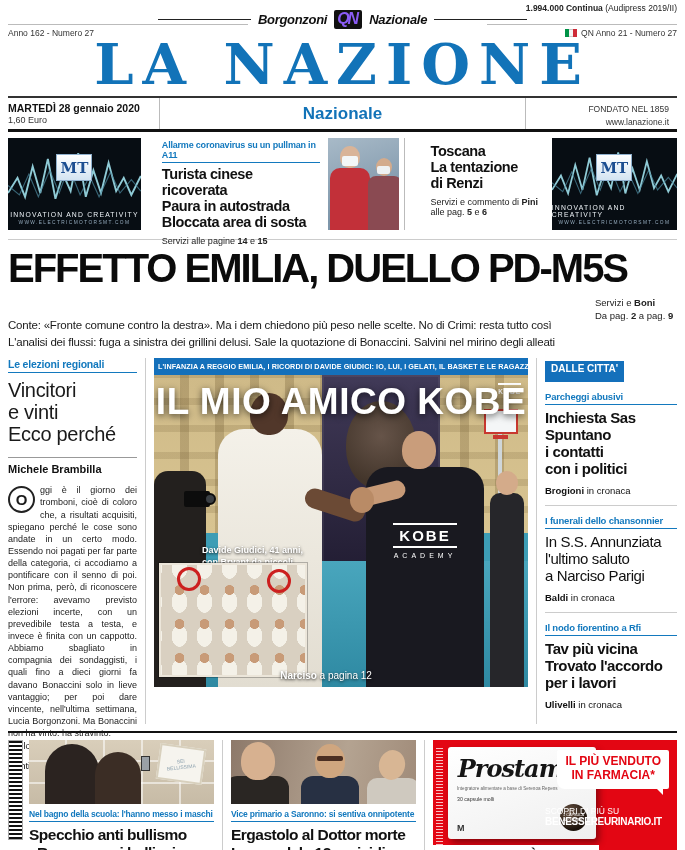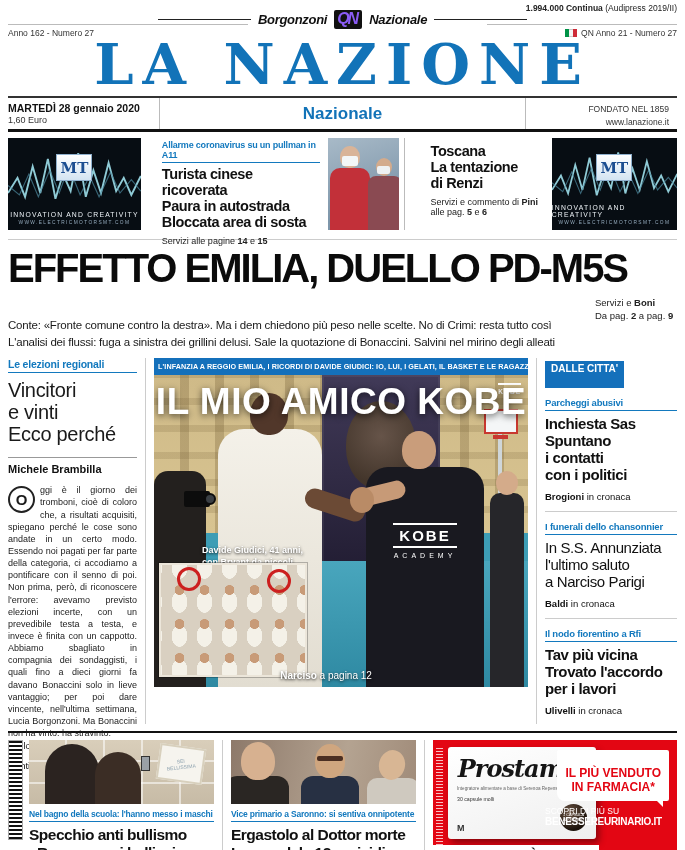--- a/index.html
+++ b/index.html
@@ -109,21 +109,21 @@
     background-image:
       radial-gradient(circle 5px, #c89b78 97%, transparent 100%),
       radial-gradient(ellipse 8px 11px, #f4f1e8 96%, transparent 100%);
     background-size:25px 34px, 25px 34px; background-position:6px 8px, 6px 20px;
     border:2px solid #ece6da; box-shadow:0 0 0 1px rgba(0,0,0,.25); }
   .kobe-inset .circ { position:absolute; width:24px; height:24px; border:3px solid #cc1f1f; border-radius:50%; }
   .circ1 { left:16px; top:2px; } .circ2 { right:14px; top:4px; }
   .kobe-credit { position:absolute; bottom:6px; left:46%; transform:translateX(-50%); color:#fff; font-size:10px; text-shadow:0 1px 3px rgba(0,0,0,.85); white-space:nowrap; }
 
   .col-right { width:141px; margin-left:8px; padding-left:8px; border-left:1px solid #ccc; }
-  .city-badge { display:inline-block; background:#1470bb; color:#fff; font-weight:bold; font-size:10px; padding:2px 6px 14px; margin-bottom:9px; }
+  .city-badge { display:inline-block; background:#1470bb; color:#fff; font-weight:bold; font-size:10px; padding:2px 6px 8px; margin-bottom:9px; }
   .city-item { padding-bottom:9px; margin-bottom:9px; border-bottom:1px solid #ccc; }
   .city-item:last-child { border-bottom:none; }
   .city-kicker { font-size:9.5px; letter-spacing:-0.2px; }
   .city-head { font-size:15px; font-weight:bold; line-height:1.13; letter-spacing:-0.4px; margin:5px 0 7px; }
   .city-head.light { font-weight:normal; }
   .city-byline { font-size:9.5px; }
 
   
   .bottomrule { border-top:2px solid #111; margin-top:7px; }
   .bottomrow { display:flex; margin-top:7px; height:140px; }
@@ -154,21 +154,21 @@
 
   .b-ad { flex:1; position:relative; background:#e30613; overflow:hidden; }
   .ad-legal { position:absolute; left:3px; top:8px; bottom:8px; width:7px; background:repeating-linear-gradient(0deg, rgba(255,255,255,.75) 0 1px, transparent 1px 3px); }
   .pbox { position:absolute; left:15px; top:7px; width:148px; height:92px; background:linear-gradient(160deg,#ffffff,#efefef); border-radius:3px; box-shadow:3px 4px 7px rgba(0,0,0,.4); padding-top:10px; }
   .pbrand { font-family:"DejaVu Serif",serif; font-style:italic; font-weight:bold; font-size:24px; color:#151515; text-align:center; letter-spacing:-1px; line-height:1; }
   .psub { font-size:4.6px; color:#666; padding:5px 9px 0; line-height:1.4; }
   .pcaps { font-size:5.2px; color:#333; padding:3px 9px 0; }
   .pcircle { position:absolute; right:9px; bottom:8px; width:27px; height:27px; border-radius:50%; background:radial-gradient(circle at 35% 30%, #6b5443, #1c130c 70%); color:#fff; font-size:3.8px; display:flex; align-items:center; justify-content:center; text-align:center; line-height:1.3; padding:2px; }
   .pm { position:absolute; left:9px; bottom:6px; font-size:5px; color:#333; text-align:center; }
   .pm .mglyph { font-size:9px; font-weight:bold; line-height:1; }
-  .bubble { position:absolute; right:8px; top:10px; background:#fff; color:#e30613; font-weight:bold; font-size:12px; line-height:1.15; text-align:center; padding:17px 8px 6px; border-radius:2px 2px 2px 8px; }
+  .bubble { position:absolute; right:8px; top:10px; background:#fff; color:#e30613; font-weight:bold; font-size:12px; line-height:1.15; text-align:center; padding:5px 8px 6px; border-radius:2px 2px 2px 8px; }
   .bubble::after { content:""; position:absolute; right:6px; bottom:-6px; border:6px solid transparent; border-top-color:#fff; border-right-color:#fff; }
   .cta { position:absolute; right:10px; top:66px; color:#fff; width:122px; }
   .cta-pre { font-size:8.5px; }
   .cta-site { font-size:10px; font-weight:bold; letter-spacing:-0.3px; }
   .slogan { position:absolute; left:0; bottom:11px; background:#fff; color:#111; font-weight:bold; font-size:14px; letter-spacing:-0.3px; padding:3px 10px 2px; }
   .slogan i { display:block; height:2.5px; background:#e30613; margin-top:1px; }
   .menarini { position:absolute; right:10px; bottom:5px; color:#fff; text-align:center; font-size:5.5px; letter-spacing:1px; }
   .menarini .mglyph { font-size:13px; font-weight:bold; line-height:1; font-family:"DejaVu Serif",serif; }
 </style>
 </head>

